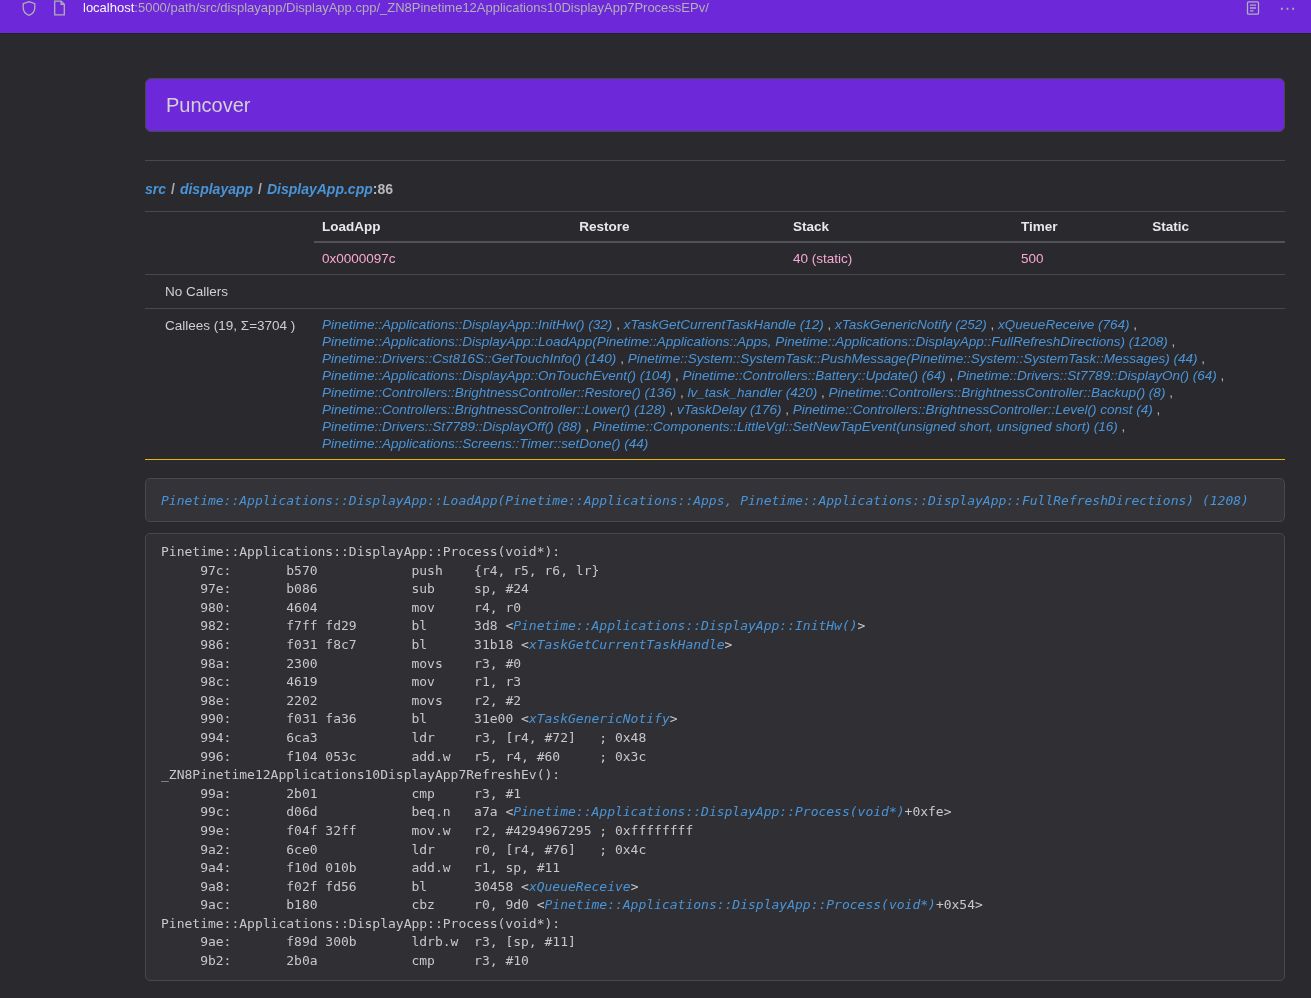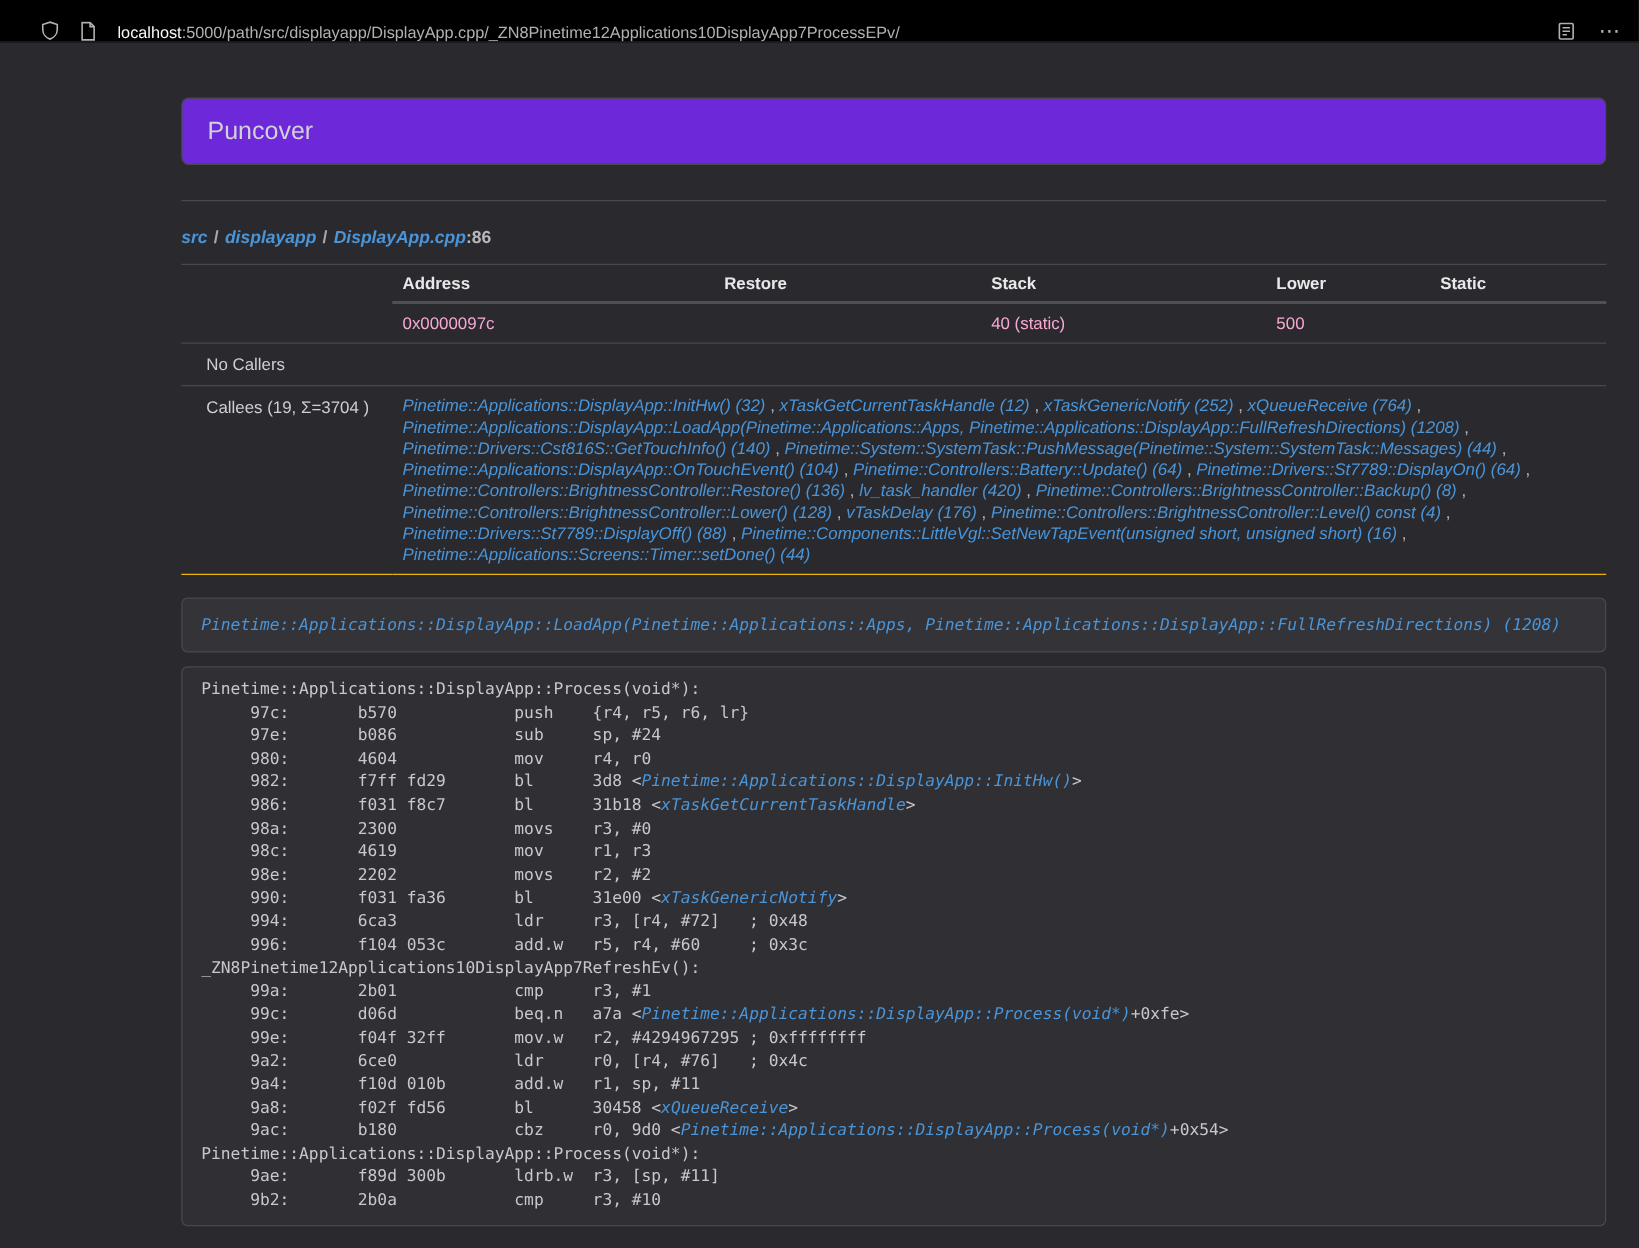--- a/index.html
+++ b/index.html
@@ -9,25 +9,25 @@
     height: 998px;
     overflow: hidden;
     background: #2a2a2e;
     font-family: "Liberation Sans", sans-serif;
   }
   a { color: #4a94d8; text-decoration: none; cursor: pointer; font-style: italic; }
 
   
   .toolbar {
     height: 34px;
-    background: #000000;
+    background: #6d28d9;
     border-bottom: 1px solid #232327;
     display: flex;
-    align-items: flex-end;
-    padding: 0 14px 0 32px;
+    align-items: flex-start;
+    padding: 0 14px 0 21px;
     box-sizing: border-box;
   }
   .toolbar .icon { flex: 0 0 auto; display: inline-flex; align-items: center; }
   .toolbar .gap-sm { width: 16px; }
   .url-bar {
     margin-left: 17px;
     font-size: 13px;
     color: #b1b1b3;
     white-space: nowrap;
     overflow: hidden;
@@ -219,24 +219,24 @@
           <table class="stats">
             <colgroup>
               <col style="width:26.5%">
                 <col style="width:22%">
                 <col style="width:23.5%">
                 <col style="width:13.5%">
                 <col style="width:14.5%">
             </colgroup>
             <thead>
               <tr>
-                <th>Address</th>
+                <th>LoadApp</th>
                 <th>Restore</th>
                 <th>Stack</th>
-                <th>Lower</th>
+                <th>Timer</th>
                 <th>Static</th>
               </tr>
             </thead>
             <tbody>
               <tr>
                 <td>0x0000097c</td>
                 <td></td>
                 <td>40 (static)</td>
                 <td>500</td>
                 <td></td>

